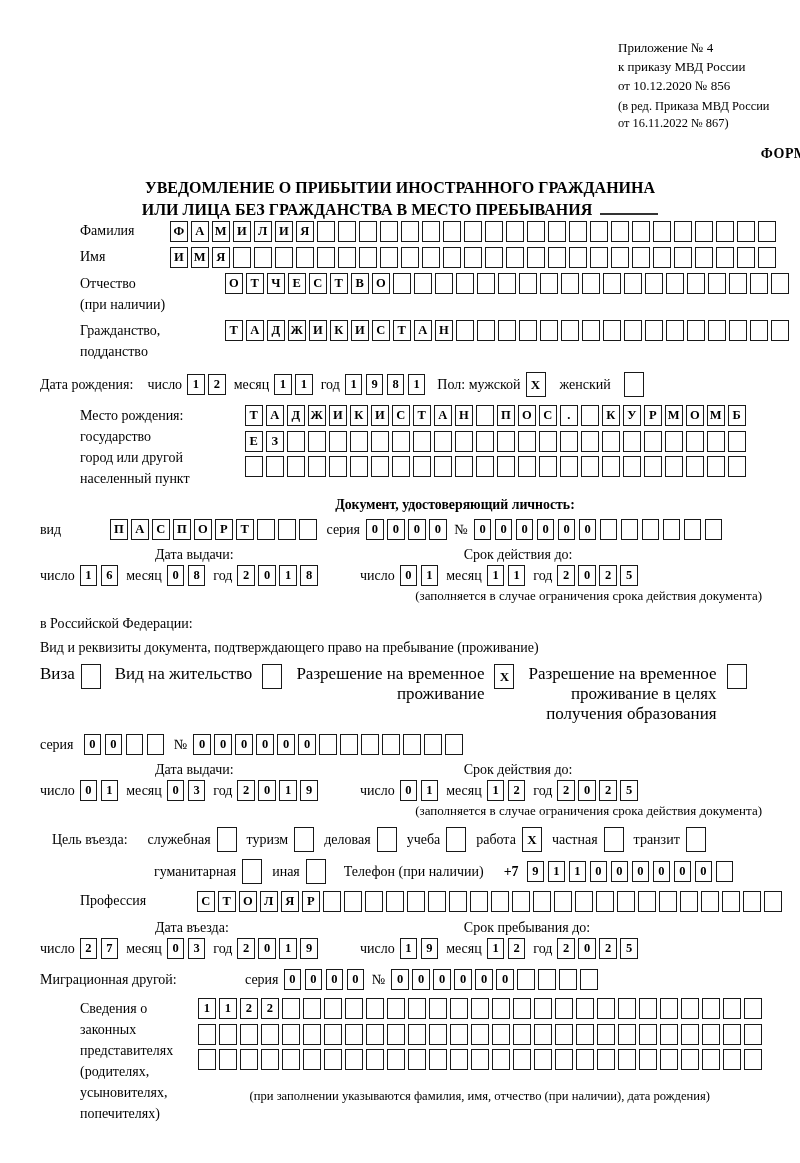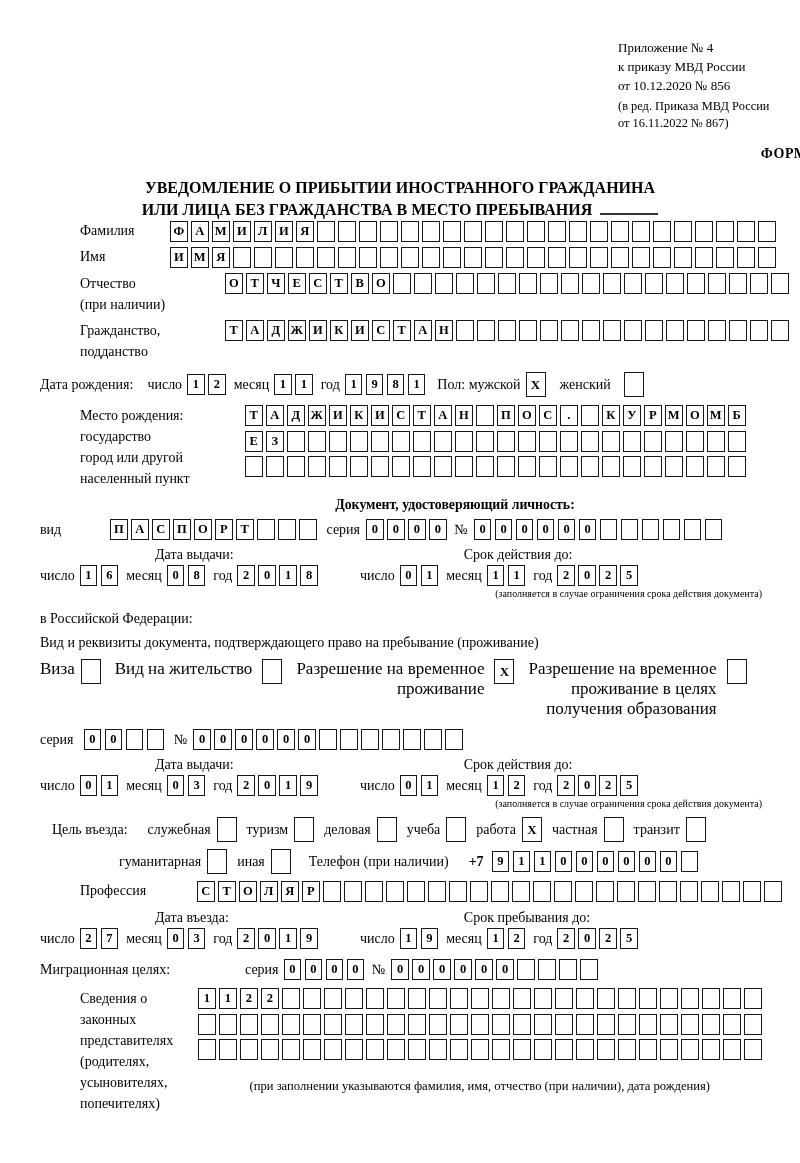--- a/index.html
+++ b/index.html
@@ -28,21 +28,21 @@
     font-family:"Liberation Serif",serif;background:#fff;
   }
   .box .cell{width:18px;height:23px;line-height:23px;font-size:13px;}
   .stack{display:flex;flex-direction:column;gap:4.5px;}
   
   .date-heads{display:flex;font-size:14px;margin:7px 0 2px 0;}
   .date-row{display:flex;align-items:center;margin-bottom:2px;}
   .dlbl{font-size:14px;margin-right:5px;}
   .dgap{width:42px;}
   .mr8{margin-right:8px;} .ml6{margin-left:12px;}
-  .note{font-size:10px;text-align:right;margin:2px 28px 8px 0;}
+  .note{font-size:13px;text-align:right;margin:2px 28px 8px 0;}
   .intro{font-size:14px;line-height:24px;}
   
   .opts{display:flex;align-items:flex-start;margin:4px 0 10px 0;}
   .opt{display:flex;align-items:flex-start;margin-right:14px;}
   .opt .olbl{font-size:17px;line-height:20px;text-align:right;}
   .opt .box{margin-left:10px;margin-top:0;}
   .purposes{display:flex;align-items:center;flex-wrap:nowrap;margin-bottom:7px;}
   .purposes .plbl{font-size:14px;margin:0 6px 0 10px;}
   .purposes .plbl:first-child{margin-left:12px;}
   .center-note{font-size:12.6px;text-align:center;margin-top:14px;}
@@ -544,21 +544,21 @@
       </span>
     <span class="plbl">частная</span>
     <span class="cells box">
         <span class="cell"></span>
       </span>
     <span class="plbl">транзит</span>
     <span class="cells box">
         <span class="cell"></span>
       </span>
   </div>
-  <div class="purposes" style="margin-left:79px;">
+  <div class="purposes" style="margin-left:114px;">
     <span class="plbl" style="margin-left:0;">гуманитарная</span>
     <span class="cells box">
         <span class="cell"></span>
       </span>
     <span class="plbl">иная</span>
     <span class="cells box">
         <span class="cell"></span>
       </span>
     <span class="plbl" style="margin-left:18px;">Телефон (при наличии)</span>
     <span class="phone-prefix">+7</span>
@@ -646,21 +646,21 @@
     <span class="dlbl">год</span>
     <span class="cells">
         <span class="cell">2</span>
         <span class="cell">0</span>
         <span class="cell">2</span>
         <span class="cell">5</span>
       </span>
   </div>
 
   <div class="date-row" style="margin:10px 0 8px 0;">
-    <span class="dlbl" style="width:200px;">Миграционная целях:</span>
+    <span class="dlbl" style="width:200px;">Миграционная другой:</span>
     <span class="dlbl">серия</span>
     <span class="cells">
         <span class="cell">0</span>
         <span class="cell">0</span>
         <span class="cell">0</span>
         <span class="cell">0</span>
       </span>
     <span class="dlbl" style="margin:0 6px 0 8px;">№</span>
     <span class="cells">
         <span class="cell">0</span>

